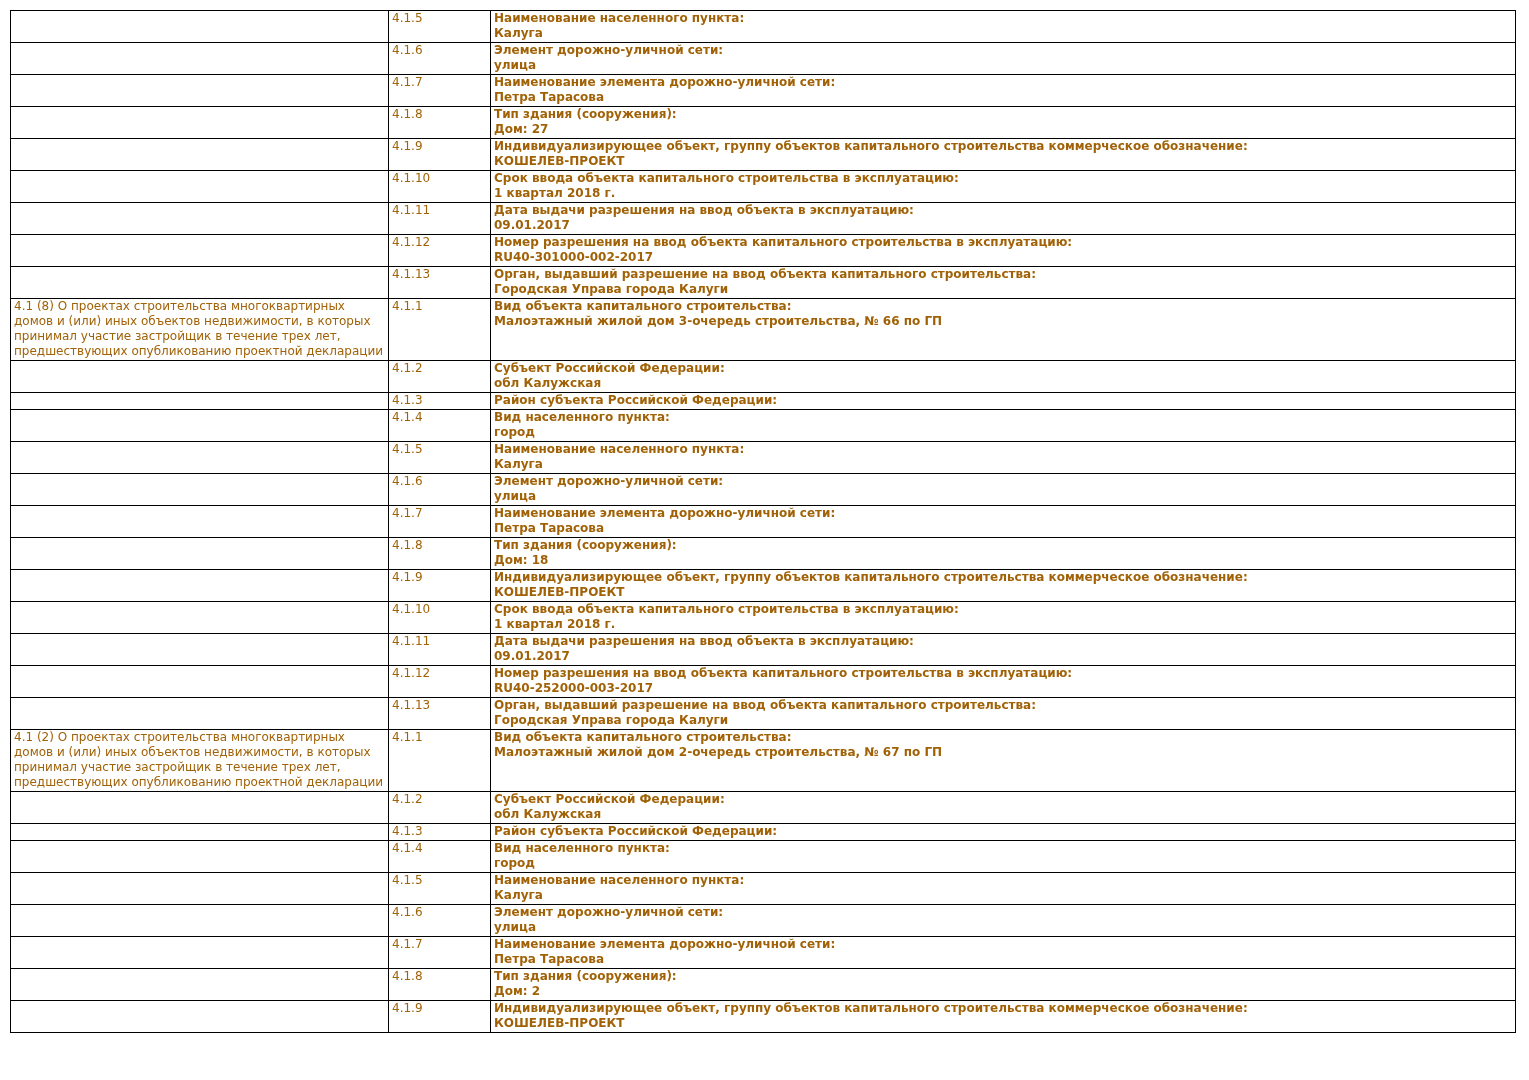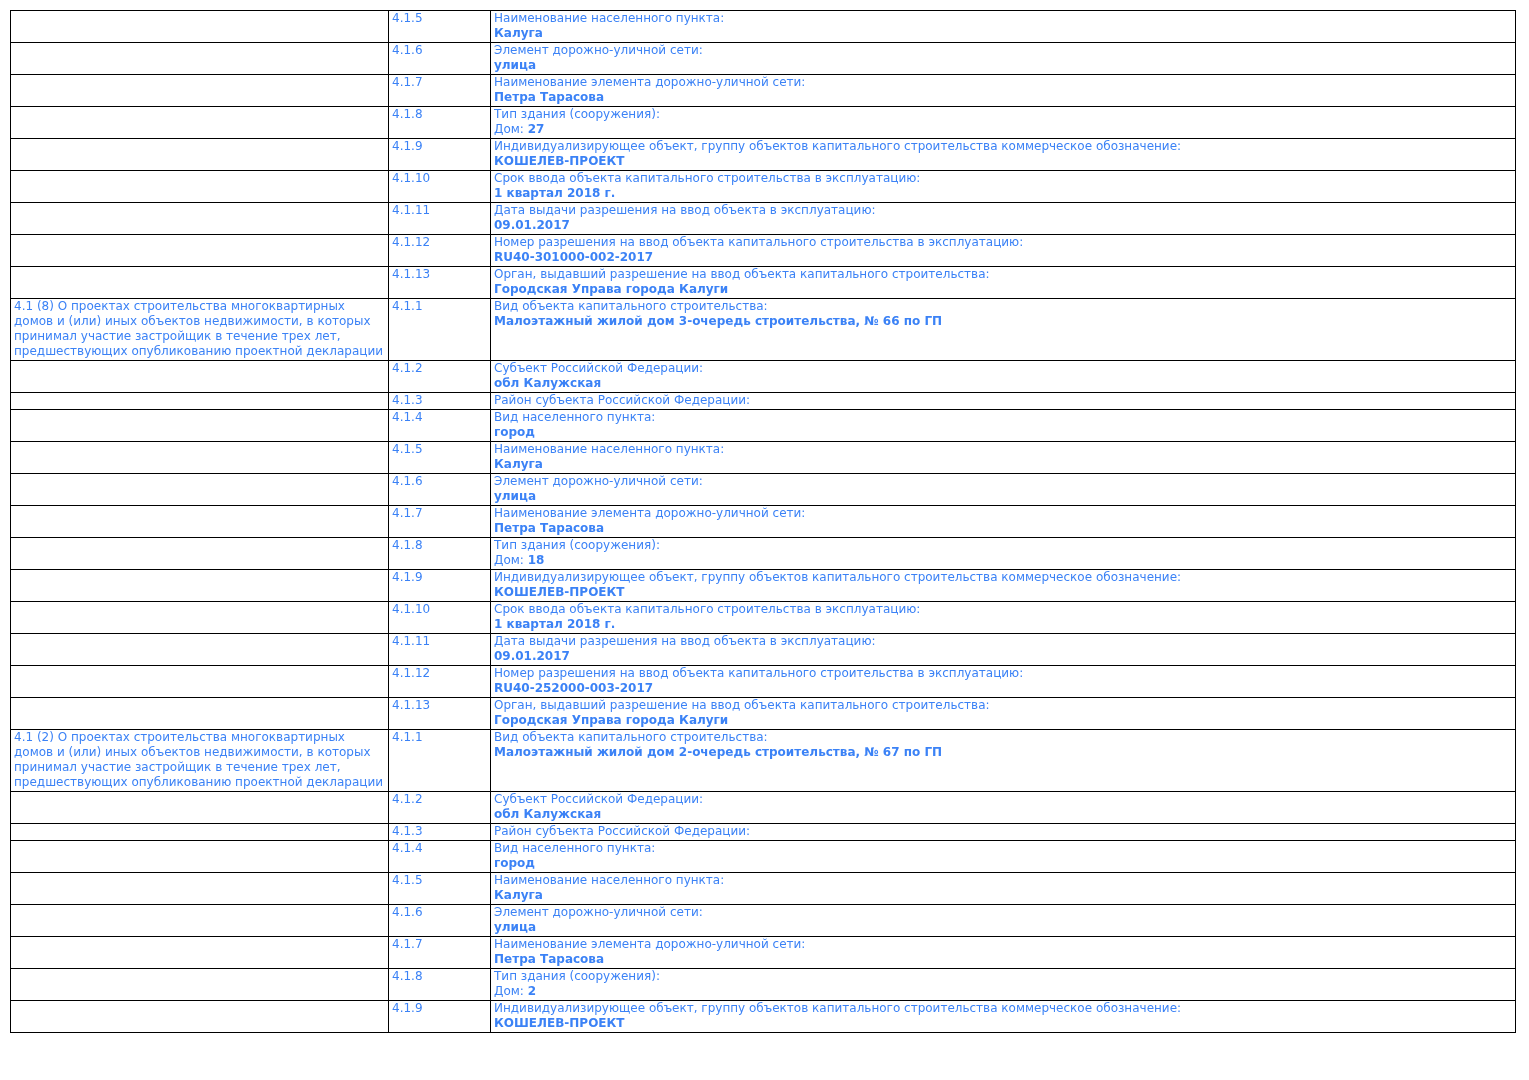--- a/index.html
+++ b/index.html
@@ -7,21 +7,21 @@
     padding: 0;
     background: #ffffff;
   }
   .page {
     position: relative;
     width: 1529px;
     height: 1080px;
     background: #ffffff;
     overflow: hidden;
     font-family: "DejaVu Sans", "Liberation Sans", sans-serif;
-    color: #3b82f6;
+    color: #a16207;
   }
   table.decl {
     position: absolute;
     left: 10px;
     top: 10px;
     width: 1505px;
     border-collapse: collapse;
     table-layout: fixed;
   }
   table.decl td {
@@ -36,27 +36,27 @@
   td.c-section {
     vertical-align: top;
   }
   td.c-num {
     vertical-align: middle;
   }
   td.c-val {
     vertical-align: middle;
   }
   .field-label {
-    font-weight: normal;
+    font-weight: bold;
   }
   .field-value {
     font-weight: bold;
   }
   .field-value .value-prefix {
-    font-weight: normal;
+    font-weight: bold;
   }
 </style>
 </head>
 <body>
 
 <div class="page">
   <table class="decl">
     <colgroup>
       <col style="width:378px">
       <col style="width:102px">

